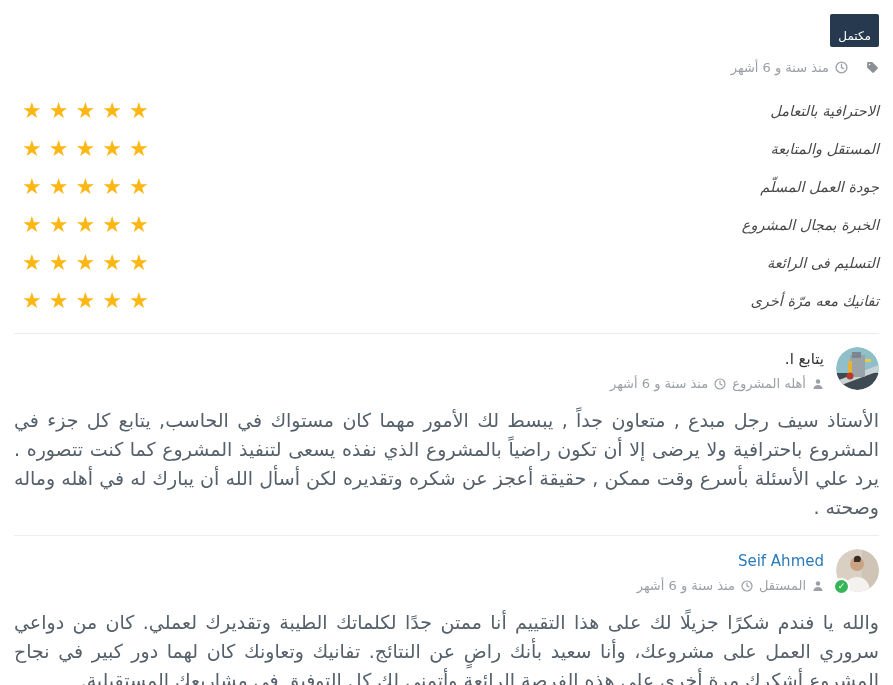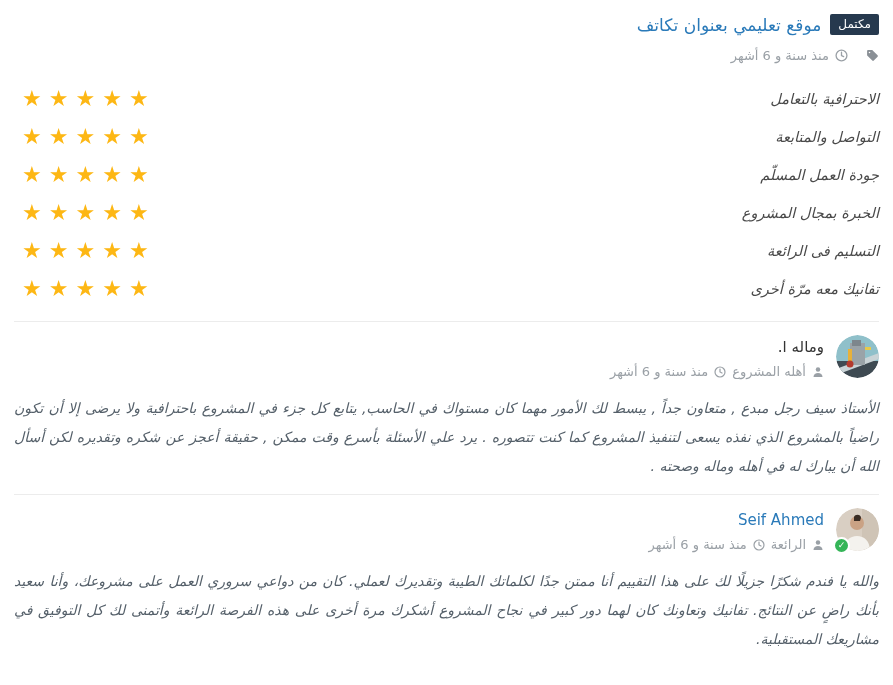--- a/index.html
+++ b/index.html
@@ -18,21 +18,21 @@
     width:893px;height:685px;overflow:hidden;
     direction:rtl;
     font-family:"DejaVu Sans","Liberation Sans",sans-serif;
   }
   .container{padding:14px 14px 0 14px;}
 
   
   .header-row{display:flex;align-items:center;gap:9px;}
   .status-badge{
     background:var(--badge-bg);color:#fff;font-size:12px;
-    padding:3px 8px 4px;border-radius:2px;line-height:1.2;flex:0 0 auto;
+    padding:15px 8px 4px;border-radius:2px;line-height:1.2;flex:0 0 auto;
   }
   .project-title{color:var(--link-color);font-size:17px;font-weight:400;text-decoration:none;cursor:pointer;}
   .meta-row{margin-top:13px;display:flex;align-items:center;gap:6px;color:var(--muted-color);font-size:13px;}
   .meta-row .sep{width:6px;}
   .icon{display:inline-flex;align-items:center;flex:0 0 auto;}
 
   
   .ratings{margin-top:17px;}
   .rating-row{display:flex;justify-content:space-between;align-items:center;height:38px;}
   .rating-label{color:var(--label-color);font-size:14.5px;font-style:italic;}
@@ -49,33 +49,31 @@
   .verified-badge{
     position:absolute;bottom:-3px;left:-3px;width:17px;height:17px;border-radius:50%;
     background:var(--verified-color);border:2px solid #fff;color:#fff;font-size:9px;
     display:flex;align-items:center;justify-content:center;line-height:1;
   }
   .review-who{padding-top:2px;}
   .review-name{font-size:15px;color:#333;margin-bottom:8px;display:inline-block;}
   .review-name.link{color:var(--link-color);cursor:pointer;}
   .review-meta{display:flex;align-items:center;gap:6px;color:var(--muted-color);font-size:13px;}
   .review-body{
-    margin-top:15px;color:var(--body-color);font-size:14px;line-height:29px;
+    margin-top:15px;color:var(--body-color);font-size:19px;line-height:29px;
     text-align:justify;
-    font-style:italic;
   }
 </style>
 </head>
 <body>
 
 <div class="container">
 
   <div class="header-row">
     <span class="status-badge">مكتمل</span>
-    <a class="project-title">موقع تعليمي بعنوان تكاتف</a>
   </div>
 
   <div class="meta-row">
     <span class="icon">
       <svg width="13" height="13" viewBox="0 0 24 24" fill="#8a9096">
           <path d="M21.4 11.6l-9-9C12 2.2 11.5 2 11 2H4c-1.1 0-2 .9-2 2v7c0 .5.2 1 .6 1.4l9 9c.8.8 2 .8 2.8 0l7-7c.8-.8.8-2 0-2.8zM6.5 8C5.7 8 5 7.3 5 6.5S5.7 5 6.5 5 8 5.7 8 6.5 7.3 8 6.5 8z"></path>
         </svg>
     </span>
     <span class="sep"></span>
     <span class="icon">
@@ -93,21 +91,21 @@
       <span class="stars">
           <span class="star filled">★</span>
           <span class="star filled">★</span>
           <span class="star filled">★</span>
           <span class="star filled">★</span>
           <span class="star filled">★</span>
         </span>
     </div>
 
     <div class="rating-row">
-      <span class="rating-label">التواصل والمتابعة</span>
+      <span class="rating-label">المستقل والمتابعة</span>
       <span class="stars">
           <span class="star filled">★</span>
           <span class="star filled">★</span>
           <span class="star filled">★</span>
           <span class="star filled">★</span>
           <span class="star filled">★</span>
         </span>
     </div>
 
     <div class="rating-row">
@@ -171,21 +169,21 @@
           <polygon points="0,34 43,18 43,24 0,40" fill="#c9d3d6"></polygon>
           <rect x="14" y="8" width="15" height="22" fill="#9aa3a8"></rect>
           <rect x="16" y="5" width="9" height="6" fill="#7d868c"></rect>
           <rect x="12" y="14" width="4" height="14" fill="#e8b13a"></rect>
           <circle cx="14" cy="29" r="3.5" fill="#b33a2e"></circle>
           <rect x="29" y="12" width="6" height="3" fill="#e8c94a"></rect>
         </g>
       </svg>
     </span>
     <div class="review-who">
-      <span class="review-name">وماله ا.</span>
+      <span class="review-name">يتابع ا.</span>
       <div class="review-meta">
         <span class="icon">
           <svg width="12" height="12" viewBox="0 0 24 24" fill="#9aa0a6">
               <circle cx="12" cy="7" r="4.5"></circle>
               <path d="M3 22c0-5 4-8 9-8s9 3 9 8z"></path>
             </svg>
         </span>
         <span>أهله المشروع</span>
         <span class="icon">
           <svg width="12" height="12" viewBox="0 0 24 24" fill="none" stroke="#9aa0a6" stroke-width="2.4">
@@ -221,21 +219,21 @@
     </span>
     <div class="review-who">
       <a class="review-name link">Seif Ahmed</a>
       <div class="review-meta">
         <span class="icon">
           <svg width="12" height="12" viewBox="0 0 24 24" fill="#9aa0a6">
               <circle cx="12" cy="7" r="4.5"></circle>
               <path d="M3 22c0-5 4-8 9-8s9 3 9 8z"></path>
             </svg>
         </span>
-        <span>الرائعة</span>
+        <span>المستقل</span>
         <span class="icon">
           <svg width="12" height="12" viewBox="0 0 24 24" fill="none" stroke="#9aa0a6" stroke-width="2.4">
               <circle cx="12" cy="12" r="10"></circle>
               <path d="M12 6v6l4 2" stroke-linecap="round"></path>
             </svg>
         </span>
         <span>منذ سنة و 6 أشهر</span>
       </div>
     </div>
   </div>

